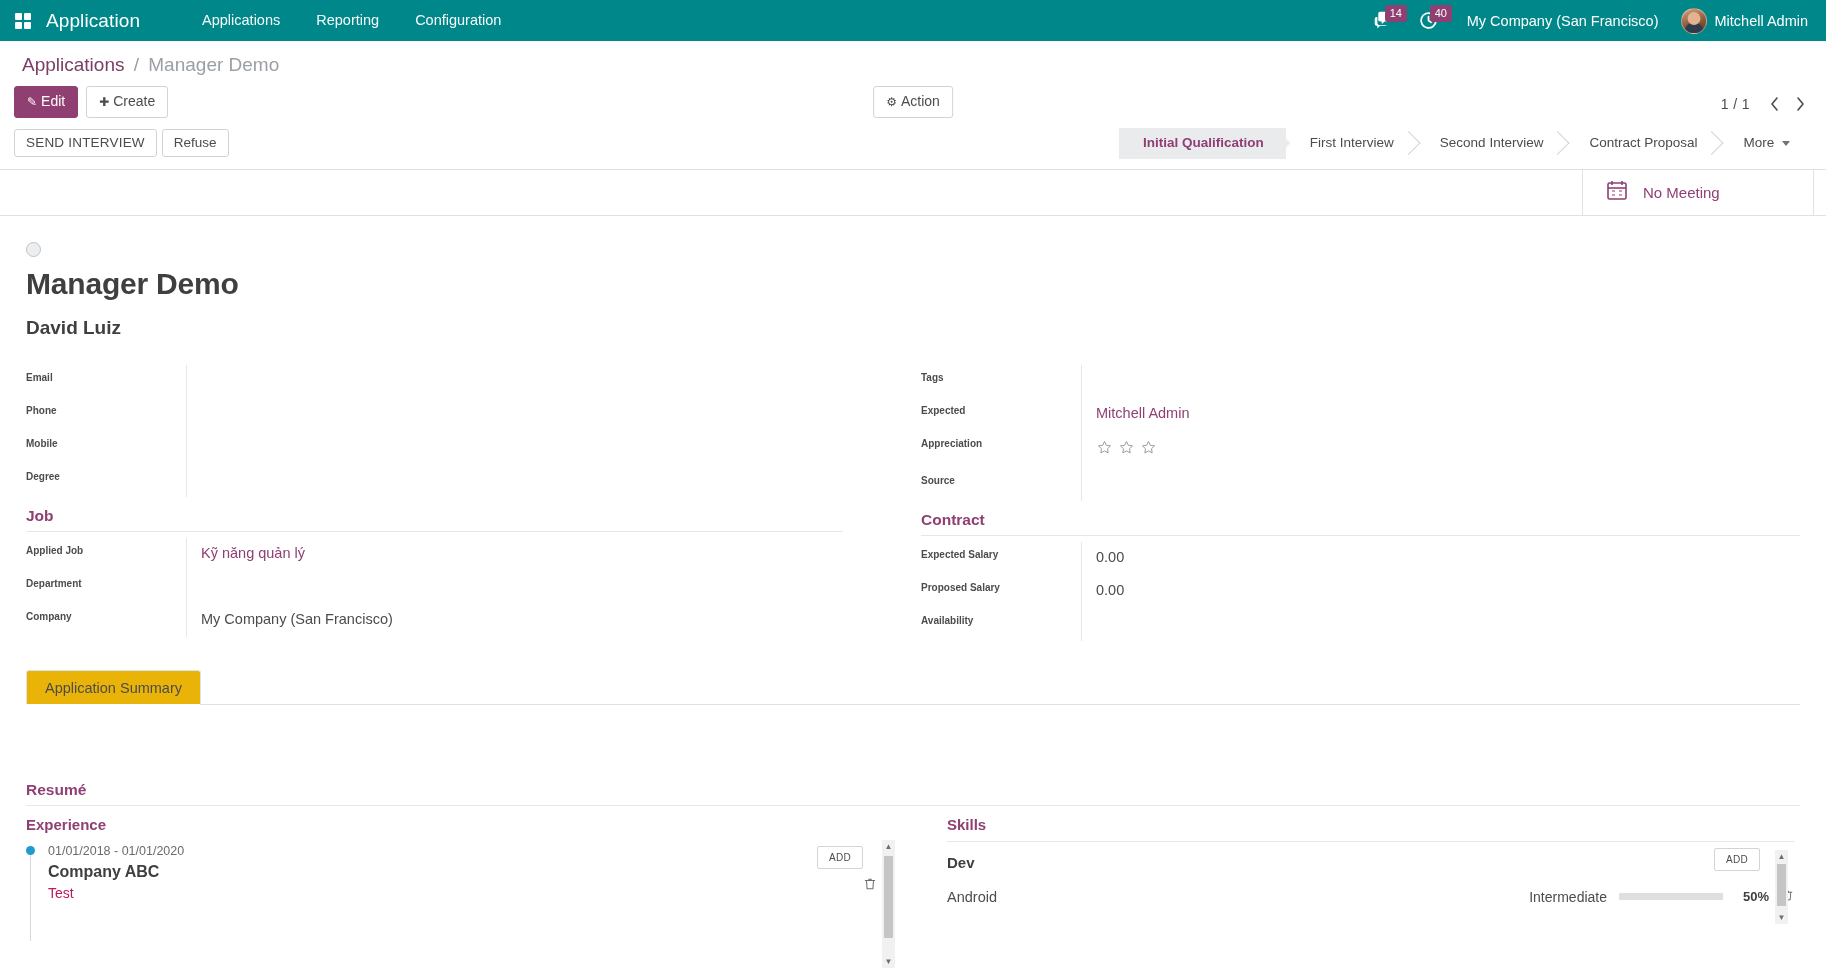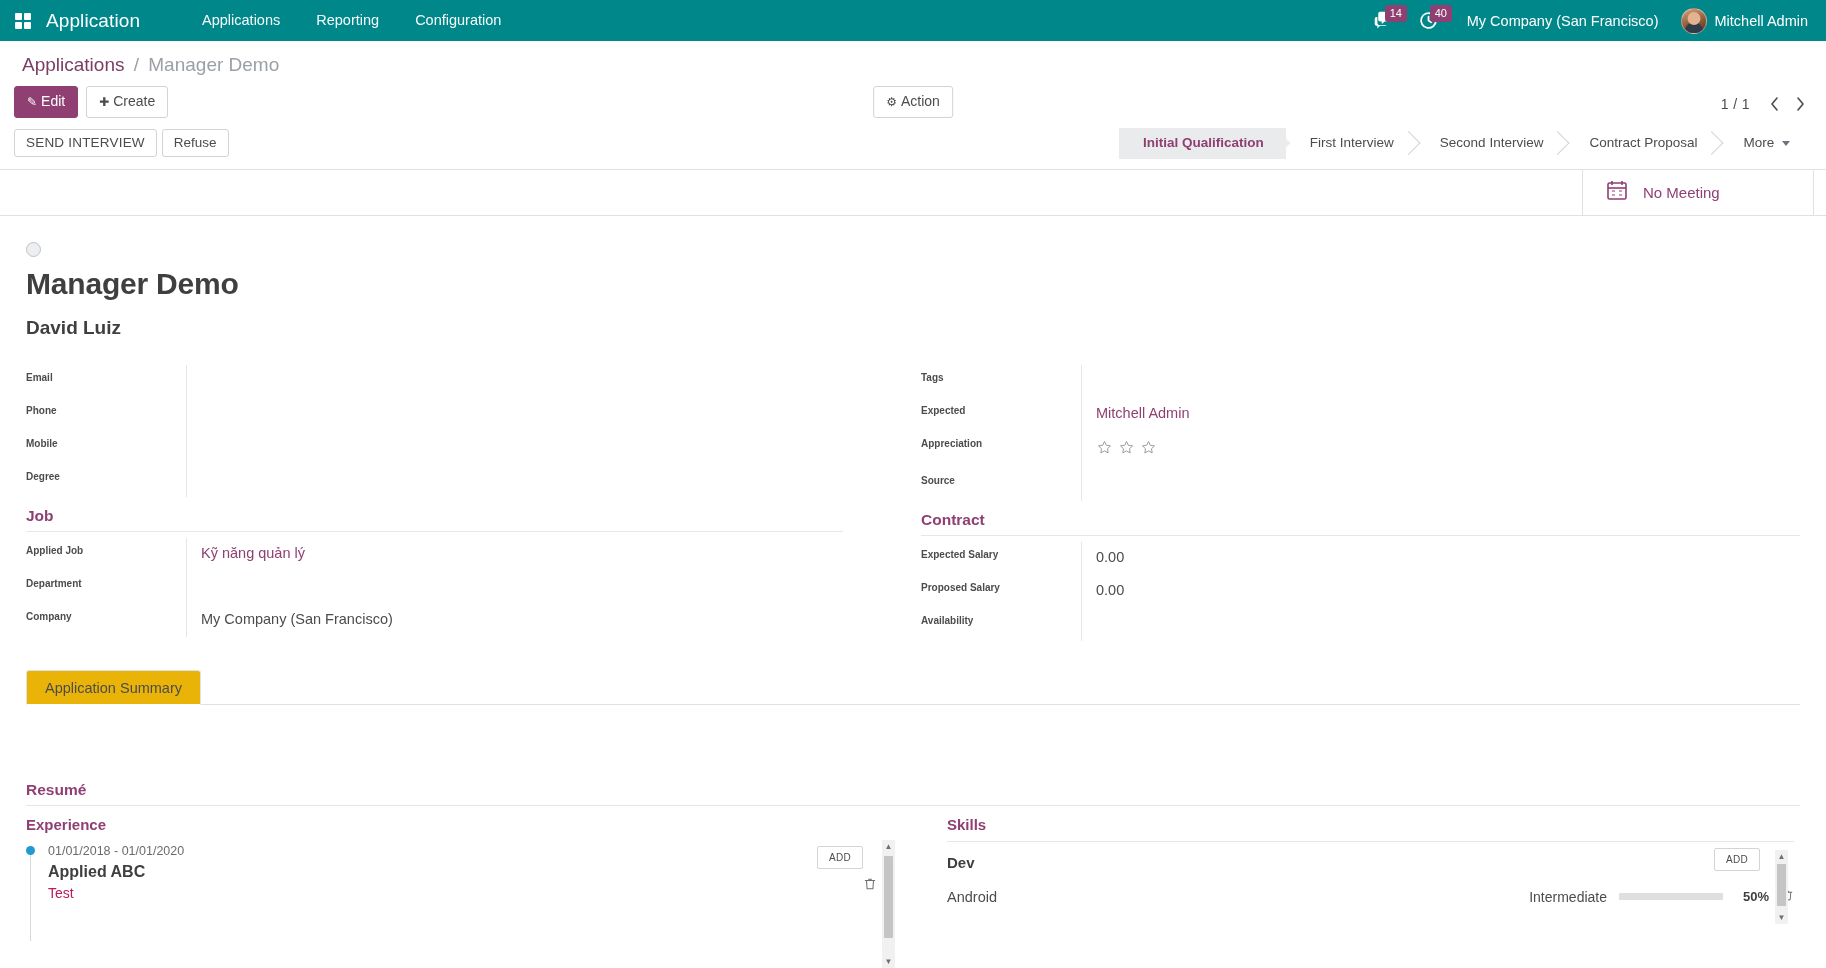--- a/index.html
+++ b/index.html
@@ -758,21 +758,21 @@
 
         <div class="vscroll">
           <div class="arr">▲</div>
           <div class="thumb"></div>
           <div class="arr bot">▼</div>
         </div>
 
         <div class="timeline">
           <div class="tl-dot"></div>
           <div class="tl-date">01/01/2018 - 01/01/2020</div>
-          <div class="tl-name">Applied ABC</div>
+          <div class="tl-name">Company ABC</div>
           <div class="tl-desc">Test</div>
         </div>
       </div>
 
       <div class="resume-col right">
         <div class="sub-title bordered">Skills</div>
 
         <div class="skill-cat-row">
           <span>Dev</span>
           <div class="skills-addwrap">

